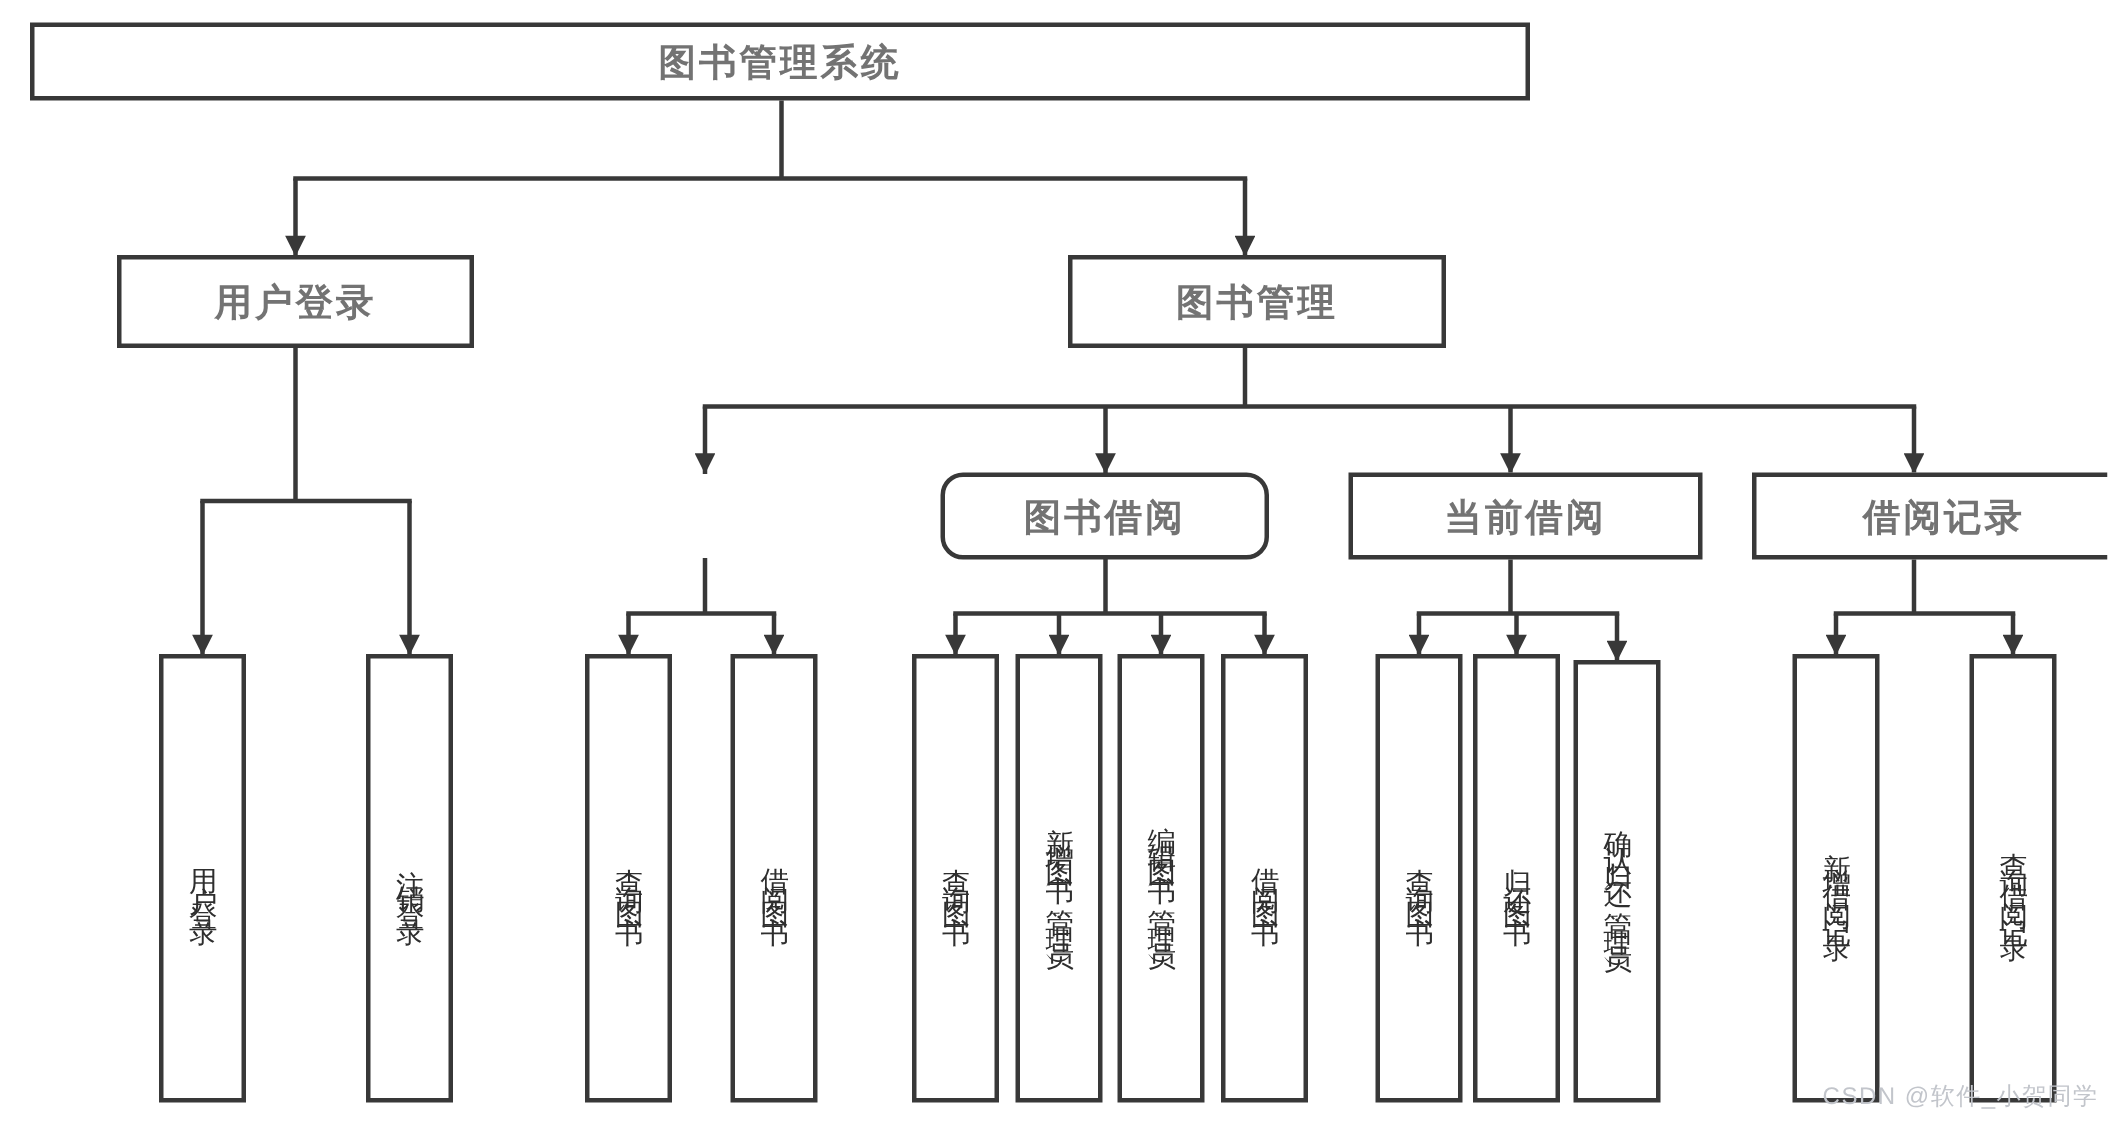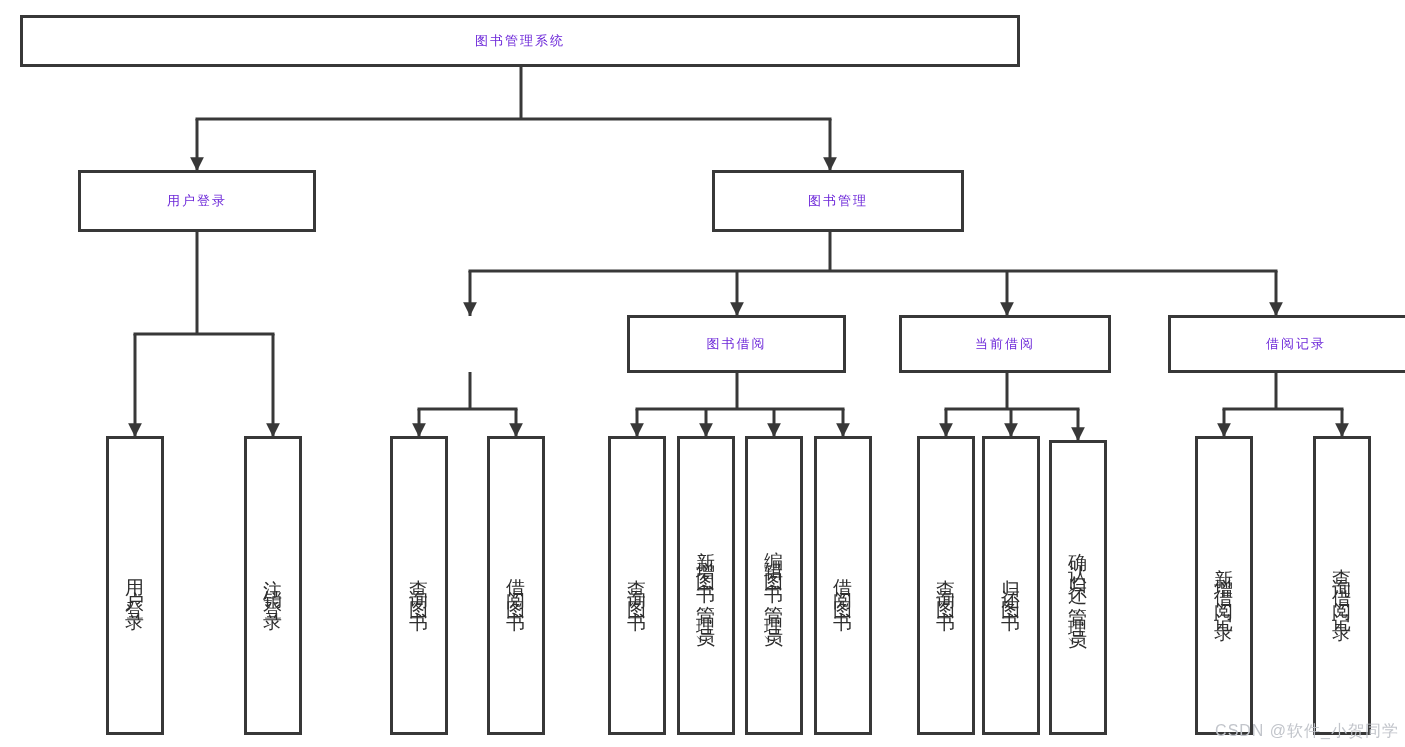--- a/index.html
+++ b/index.html
@@ -25,24 +25,25 @@
     position: absolute;
     background: #ffffff;
     border: 3px solid #383838;
     box-sizing: border-box;
     display: flex;
     align-items: center;
     justify-content: center;
     z-index: 2;
   }
   .hlabel {
-    font-size: 13px;
-    color: #6d28d9;
+    font-size: 25px;
+    color: #737373;
     letter-spacing: 2px;
     white-space: nowrap;
+    font-weight: bold;
   }
   .vtext {
     writing-mode: vertical-rl;
     font-size: 19px;
     color: #2e2e2e;
     letter-spacing: 11px;
     line-height: 1;
   }
   #watermark {
     position: absolute;
@@ -114,24 +115,24 @@
     <span class="hlabel">图书管理系统</span>
   </div>
 
   <div class="box" style="left:78px; top:170px; width:238px; height:62px;">
     <span class="hlabel">用户登录</span>
   </div>
   <div class="box" style="left:712px; top:170px; width:252px; height:62px;">
     <span class="hlabel">图书管理</span>
   </div>
 
-  <div class="box" style="left:627px; top:315px; width:219px; height:58px;">
+  <div class="box" style="left:627px; top:315px; width:219px; height:58px;border-radius:15px;">
     <span class="hlabel">图书借阅</span>
   </div>
-  <div class="box" style="left:899px; top:315px; width:212px; height:58px;">
+  <div class="box" style="left:899px; top:315px; width:236px; height:58px;">
     <span class="hlabel">当前借阅</span>
   </div>
   <div class="box" style="left:1168px; top:315px; width:256px; height:58px;">
     <span class="hlabel">借阅记录</span>
   </div>
 
   <div class="box" style="left:106px; top:436px; width:58px; height:299px;">
     <span class="vtext">用户登录</span>
   </div>
   <div class="box" style="left:244px; top:436px; width:58px; height:299px;">

